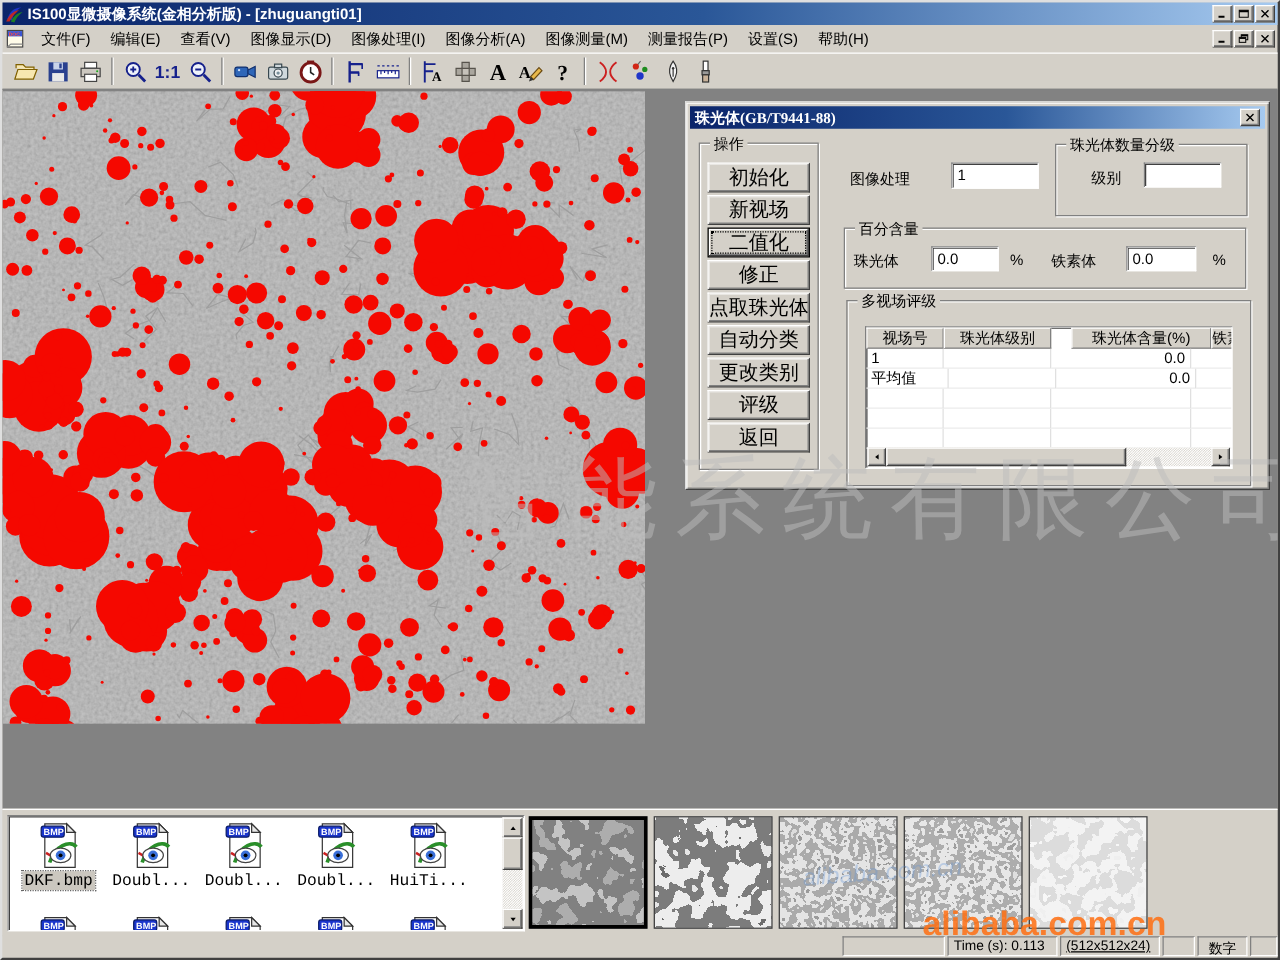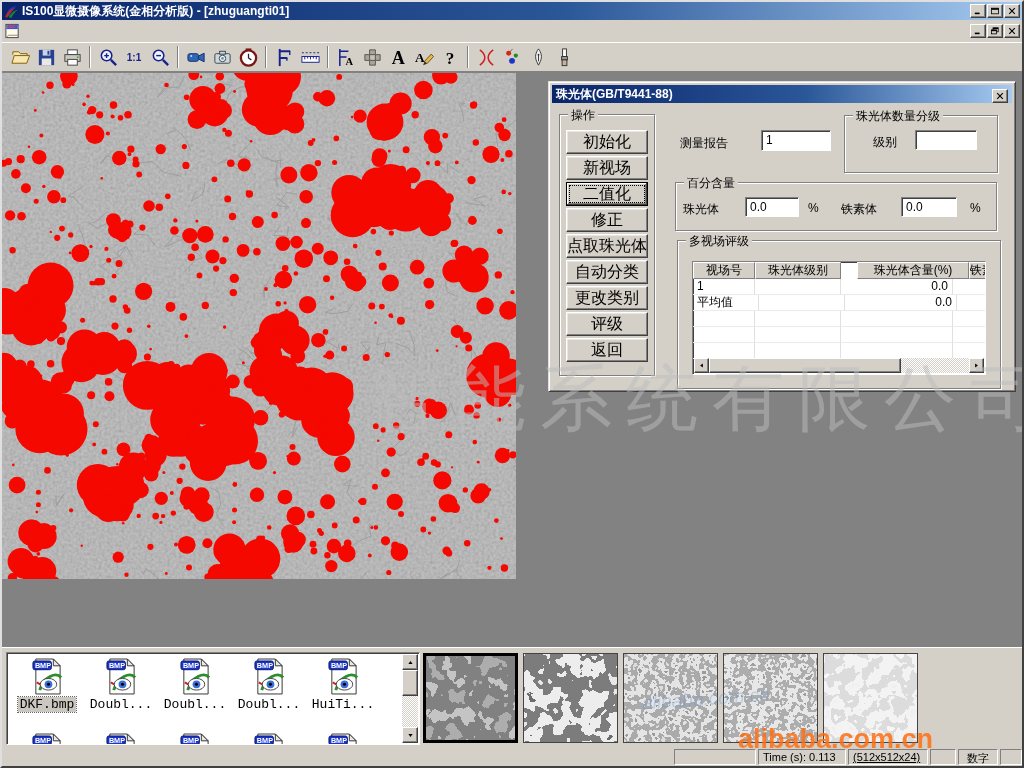--- a/index.html
+++ b/index.html
@@ -18,34 +18,34 @@
   .menubar{position:absolute;left:0;top:19px;right:0;height:20px;display:flex;align-items:center;font-size:12px;padding:0 2px;}
   .doc-icon svg{width:17px;height:16px;display:block;margin-right:4px;}
   .menus{display:flex;}
   .menu-item{padding:3px 8px;color:#000;white-space:nowrap;}
   .childbtns{margin-left:auto;display:flex;}
   
   .toolbar{position:absolute;left:0;top:40px;right:0;height:28px;background:#d4d0c8;
     border-top:1px solid #fff;border-bottom:1px solid #808080;display:flex;align-items:center;padding-left:5px;}
   .tool{width:26px;height:25px;display:flex;align-items:center;justify-content:center;background:transparent;border:none;padding:0;}
   .tool svg{width:21px;height:21px;display:block;}
-  .tool .ratio{color:#16218c;font-weight:bold;font-size:10px;letter-spacing:0;}
+  .tool .ratio{color:#16218c;font-weight:bold;font-size:14px;letter-spacing:0;}
   .tsep{width:0;height:22px;border-left:1px solid #808080;border-right:1px solid #fff;margin:0 4px;}
   
   .client{position:absolute;left:0;top:69px;right:0;height:576px;background:#828282;overflow:hidden;}
   .micrograph{position:absolute;left:0;top:2px;width:514px;height:506px;}
   .micrograph svg{display:block;}
   .wm-company{position:absolute;left:366px;top:280px;z-index:50;font-family:"Liberation Serif",serif;
     font-size:72px;letter-spacing:14px;color:#bdbdbd;opacity:.5;white-space:nowrap;pointer-events:none;}
   
   .dialog{position:absolute;left:546px;top:10px;width:468px;height:311px;background:#d4d0c8;z-index:10;
     border:1px solid;border-color:#dfdfdf #404040 #404040 #dfdfdf;box-shadow:inset 1px 1px 0 #fff,inset -1px -1px 0 #808080;box-sizing:border-box;}
   .dlg-title{position:absolute;left:3px;top:3px;right:3px;height:18px;
     background:linear-gradient(90deg,#0a246a,#2a5798 55%,#a6caf0);color:#fff;font-weight:bold;font-size:12px;
-    display:flex;align-items:flex-end;padding:0 4px;box-sizing:border-box;}
+    display:flex;align-items:center;padding:0 4px;box-sizing:border-box;font-family:Liberation Serif, serif;}
   .dlg-close{margin-left:auto;}
   .grp{position:absolute;border:1px solid #808080;box-shadow:1px 1px 0 #fff,inset 1px 1px 0 #fff;}
   .grp-label{position:absolute;top:-8px;left:8px;background:#d4d0c8;padding:0 3px;font-size:12px;white-space:nowrap;}
   .grp-op{left:10px;top:32px;width:94px;height:260px;}
   .opstack{position:absolute;left:6px;top:15px;right:6px;display:flex;flex-direction:column;gap:2px;}
   .op-btn{height:24px;font-size:16px;font-family:"Liberation Sans",sans-serif;background:#d4d0c8;color:#000;
     border:1px solid;border-color:#fff #404040 #404040 #fff;box-shadow:inset -1px -1px 0 #808080,inset 1px 1px 0 #e8e6e2;padding:0;}
   .op-btn.focused{border:1px solid #000;box-shadow:inset -1px -1px 0 #404040,inset 1px 1px 0 #fff,inset -2px -2px 0 #808080;
     outline:1px dotted #000;outline-offset:-4px;}
   .lbl{position:absolute;font-size:12px;white-space:nowrap;color:#000;}
@@ -205,20 +205,32 @@
 
   <div class="menubar">
     <span class="doc-icon">
         <svg viewBox="0 0 18 16">
       <rect x="2" y="1" width="13" height="14" fill="#fffbe8" stroke="#444"></rect>
       <rect x="2.5" y="1.5" width="12" height="4.5" fill="#3a55d4"></rect>
       <text x="3.2" y="5.3" font-size="4.2" fill="#ff5040" font-weight="bold" font-family="Liberation Sans, sans-serif">DOC</text>
       <path d="M2 15 l3 -2.5 h10" fill="none" stroke="#888"></path>
         </svg>
       </span>
+    <nav class="menus" id="menus">
+        <span class="menu-item">文件(F)</span>
+        <span class="menu-item">编辑(E)</span>
+        <span class="menu-item">查看(V)</span>
+        <span class="menu-item">图像显示(D)</span>
+        <span class="menu-item">图像处理(I)</span>
+        <span class="menu-item">图像分析(A)</span>
+        <span class="menu-item">图像测量(M)</span>
+        <span class="menu-item">测量报告(P)</span>
+        <span class="menu-item">设置(S)</span>
+        <span class="menu-item">帮助(H)</span>
+      </nav>
     <span class="childbtns">
       <button class="wbtn">
           <svg viewBox="0 0 12 10">
             <rect x="2" y="7" width="6" height="2" fill="#000"></rect>
           </svg>
         </button>
       <button class="wbtn">
           <svg viewBox="0 0 12 10">
             <rect x="3.5" y="1" width="6.5" height="5" fill="none" stroke="#000"></rect>
             <rect x="3.5" y="1" width="6.5" height="1.6" fill="#000"></rect>
@@ -1137,21 +1149,21 @@
             <button class="op-btn focused">二值化</button>
             <button class="op-btn">修正</button>
             <button class="op-btn">点取珠光体</button>
             <button class="op-btn">自动分类</button>
             <button class="op-btn">更改类别</button>
             <button class="op-btn">评级</button>
             <button class="op-btn">返回</button>
           </div>
       </div>
 
-      <span class="lbl" style="left:131px;top:53px">测量报告</span>
+      <span class="lbl" style="left:131px;top:53px">图像处理</span>
       <div class="edit" style="left:212px;top:48px;width:70px;height:21px">1</div>
 
       <div class="grp grp-grade">
         <span class="grp-label">珠光体数量分级</span>
         <span class="lbl" style="left:28px;top:18px">级别</span>
         <div class="edit" style="left:70px;top:14px;width:62px;height:20px"></div>
       </div>
 
       <div class="grp grp-pct">
         <span class="grp-label">百分含量</span>

